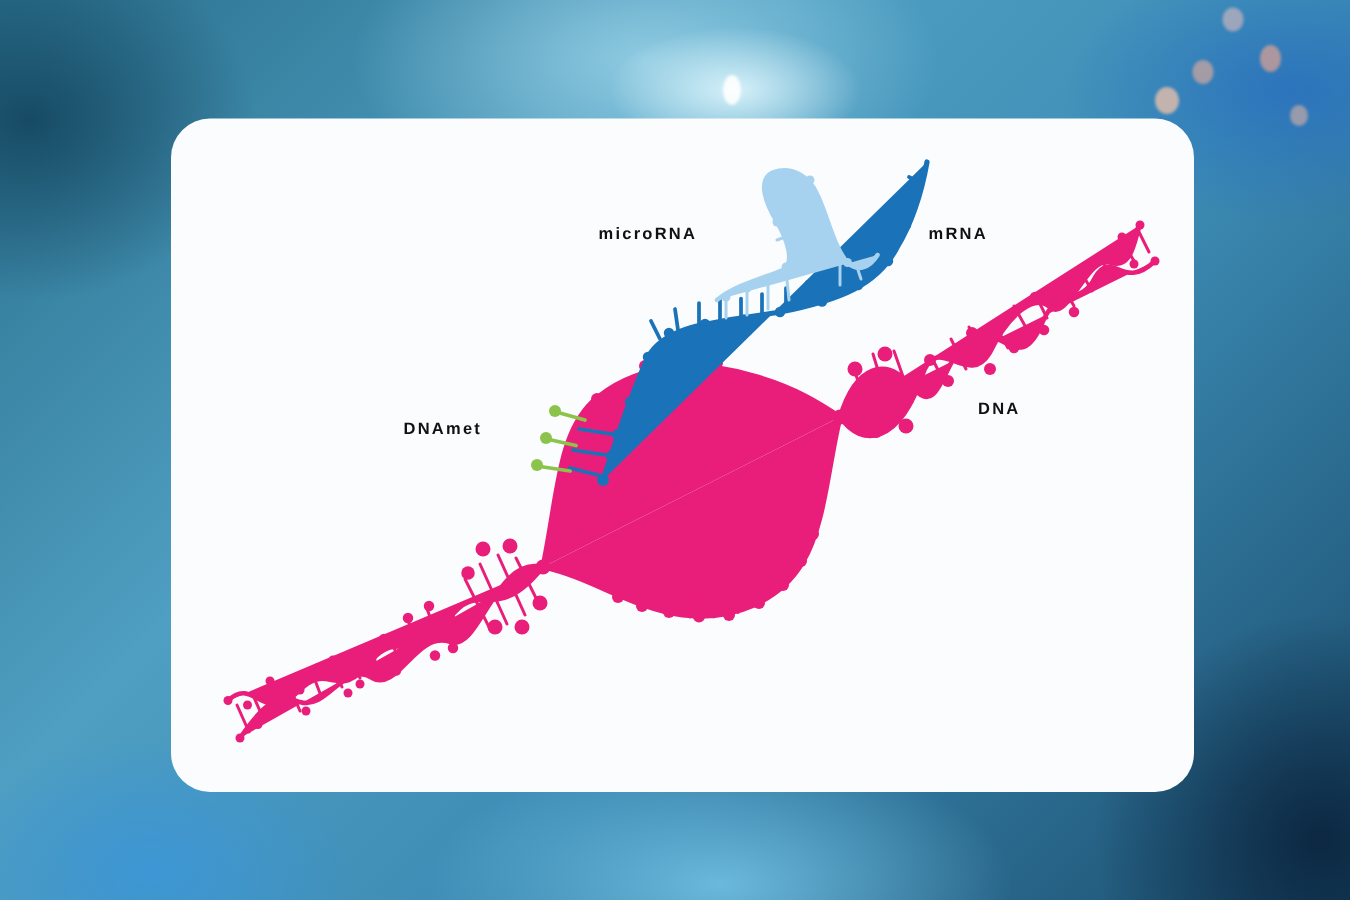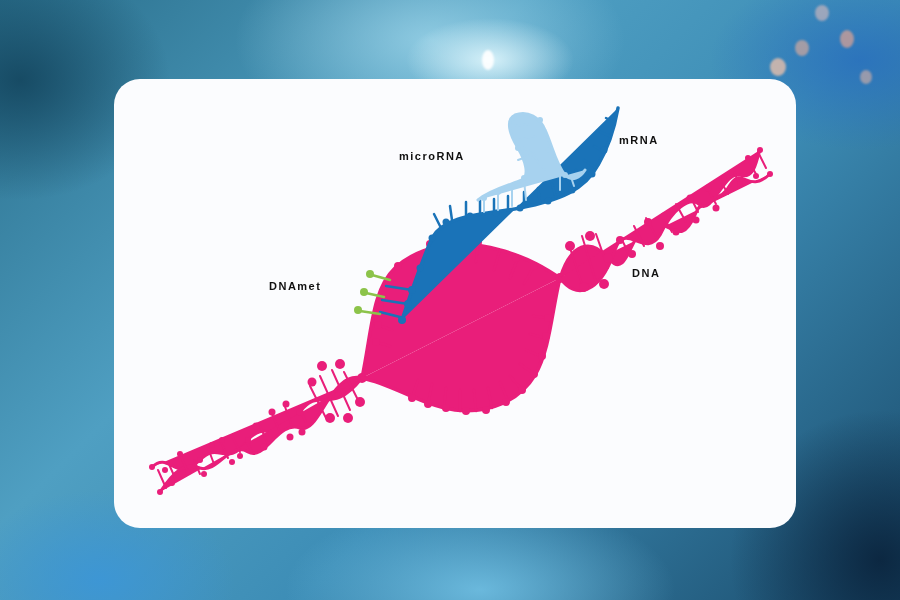--- a/index.html
+++ b/index.html
@@ -283,15 +283,15 @@
       <g stroke="none">
         <circle cx="370" cy="274" r="4"></circle>
         <circle cx="364" cy="292" r="4"></circle>
         <circle cx="358" cy="310" r="4"></circle>
       </g>
     </g>
   </g>
 </svg>
 
 <div class="label" style="left:399px;top:150px;">microRNA</div>
-<div class="label" style="left:619px;top:134px;">mRNA</div>
+<div class="label" style="left:619px;top:150px;">mRNA</div>
 <div class="label" style="left:269px;top:280px;">DNAmet</div>
-<div class="label" style="left:632px;top:267px;">DNA</div>
+<div class="label" style="left:652px;top:267px;">DNA</div>
 
 </body></html>

